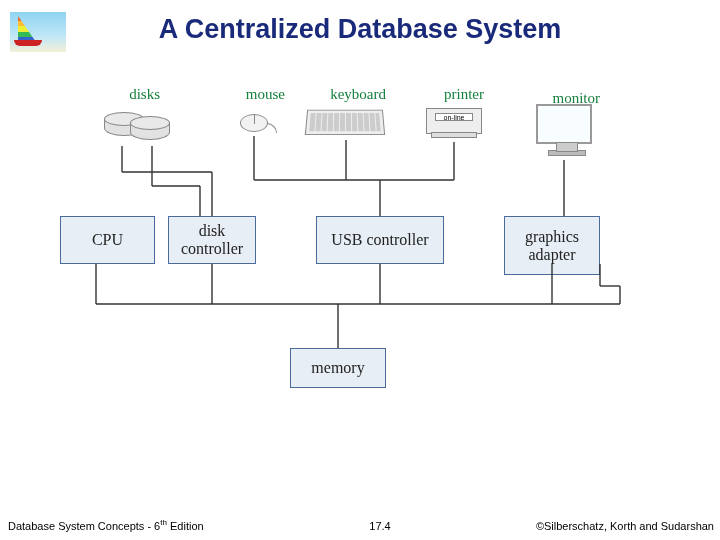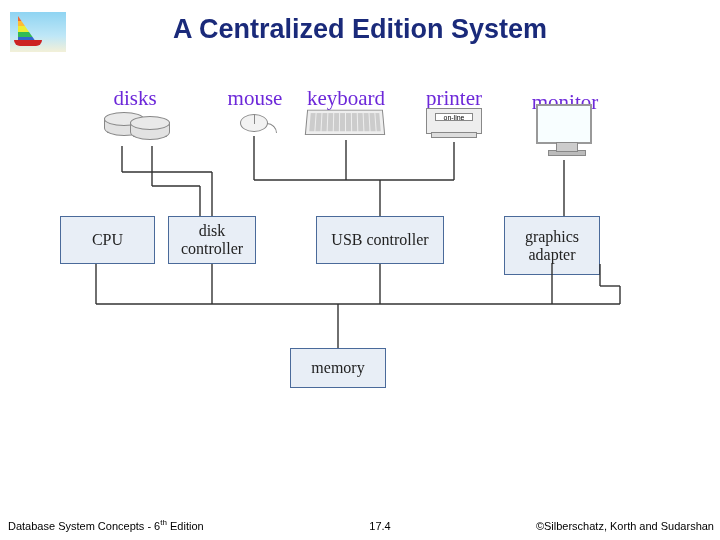--- a/index.html
+++ b/index.html
@@ -53,23 +53,23 @@
     color: #222;
     display: flex;
     align-items: center;
     justify-content: center;
     text-align: center;
     line-height: 1.1;
   }
   .dev-label {
     position: absolute;
     font-family: "Times New Roman", Times, serif;
-    font-size: 21px;
-    color: #6d28d9;
-    text-align: center;
+    font-size: 15px;
+    color: #15803d;
+    text-align: right;
   }
   .dev-icon {
     position: absolute;
   }
   
   .disk {
     width: 40px; height: 14px;
     background: #e9e9e9;
     border: 1px solid #888;
     border-radius: 50% / 50%;
@@ -162,21 +162,21 @@
   sup { font-size: 8px; }
 </style>
 </head>
 <body>
 
 <div class="logo">
   <div class="sail-stripes"></div>
   <div class="hull"></div>
 </div>
 
-<div class="title">A Centralized Edition System</div>
+<div class="title">A Centralized Database System</div>
 
 <div class="diagram">
 
   <div class="dev-label" style="left:50px; top:0; width:50px;">disks</div>
   <div class="dev-label" style="left:165px; top:0; width:60px;">mouse</div>
   <div class="dev-label" style="left:246px; top:0; width:80px;">keyboard</div>
   <div class="dev-label" style="left:364px; top:0; width:60px;">printer</div>
   <div class="dev-label" style="left:470px; top:4px; width:70px;">monitor</div>
 
   <div class="dev-icon" style="left:44px; top:24px; width:68px; height:36px;">

